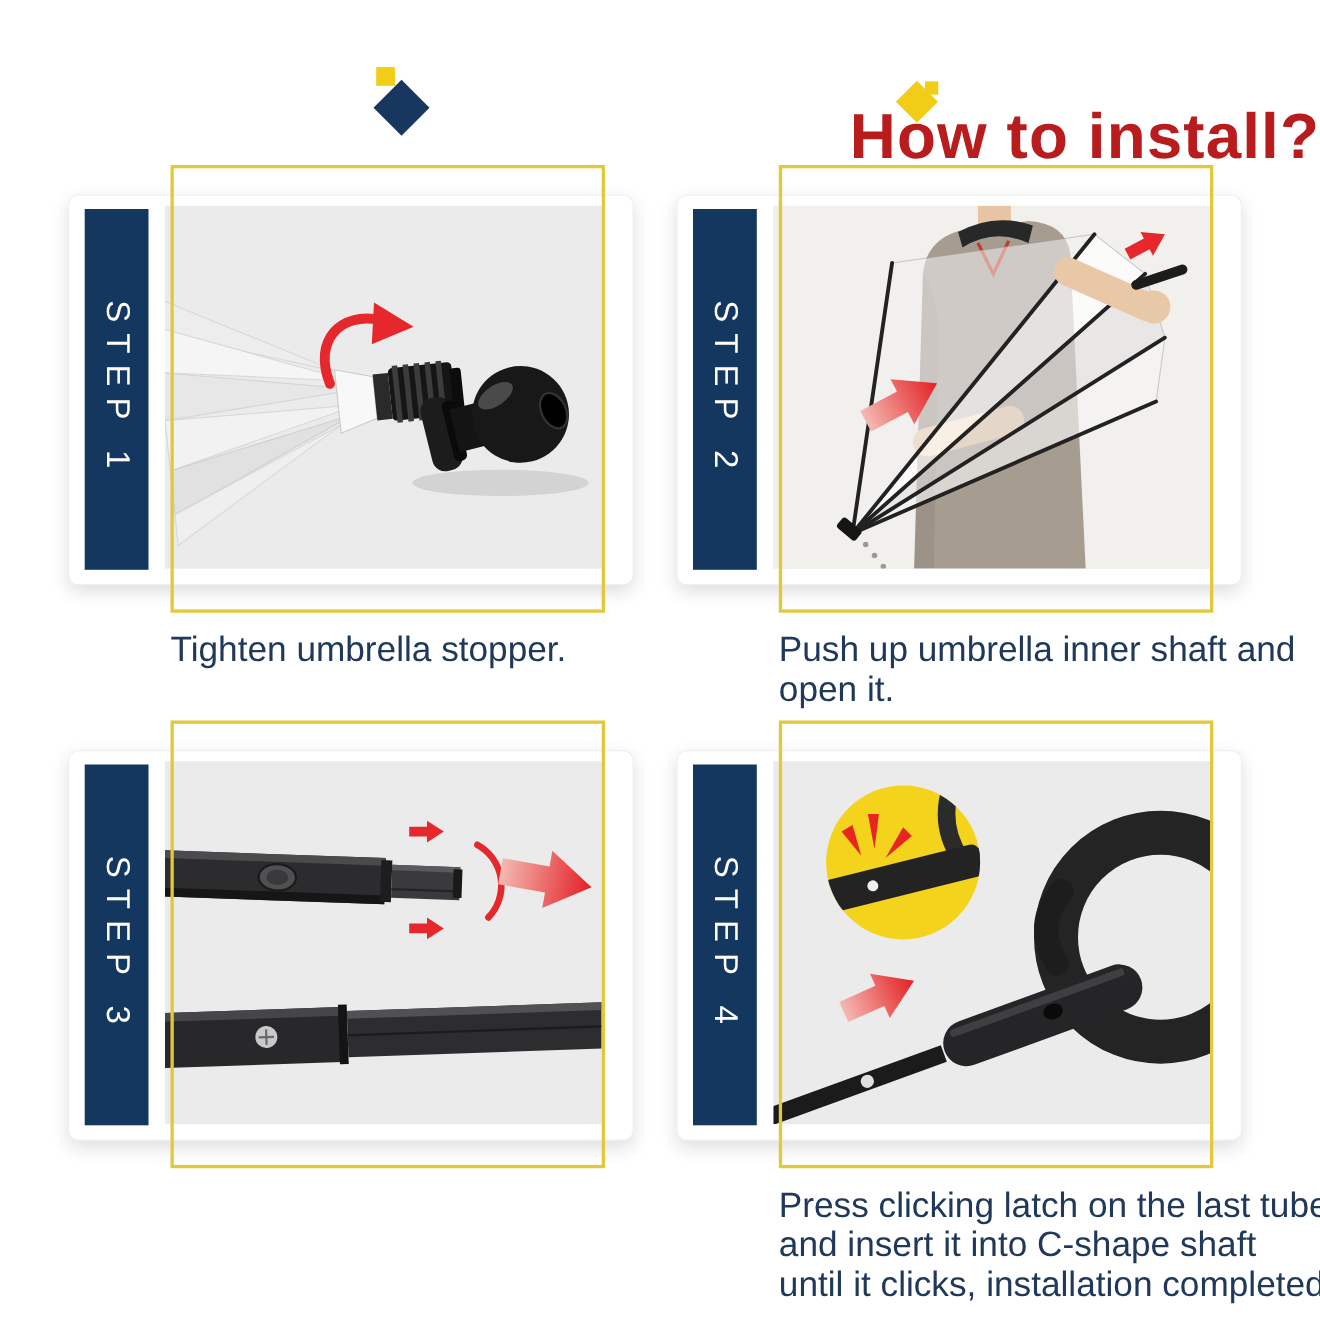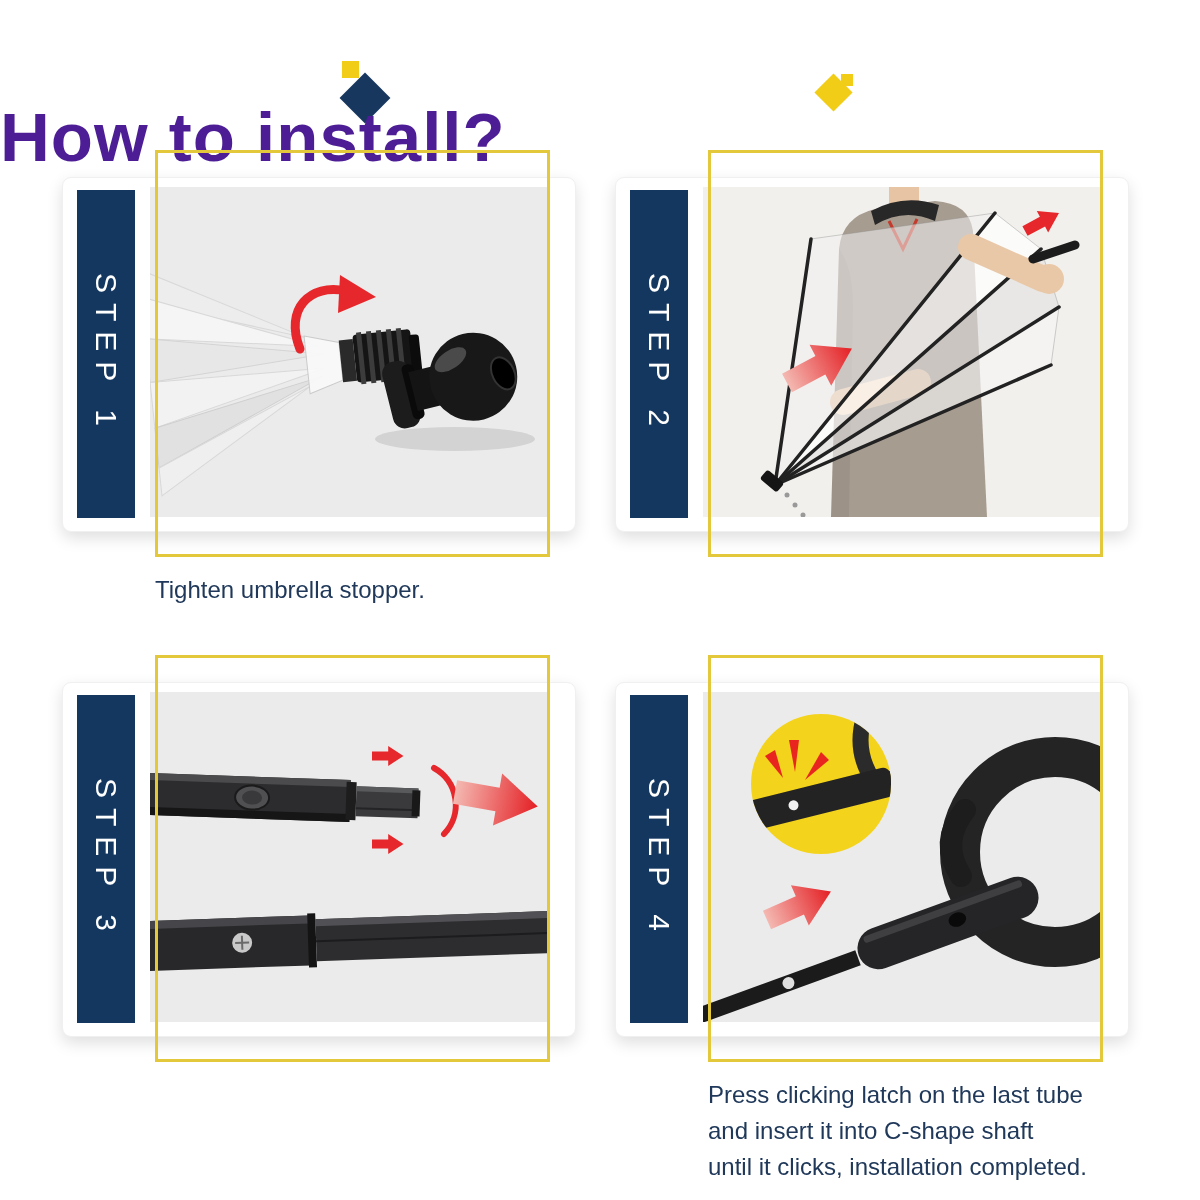--- a/index.html
+++ b/index.html
@@ -3,22 +3,22 @@
 <meta charset="utf-8">
 <style>
   html,body{margin:0;padding:0;}
   body{
     width:1200px;height:1200px;position:relative;overflow:hidden;
     background:#ffffff;
     font-family:"Liberation Sans", sans-serif;
   }
   
   .page-title{
-    position:absolute;left:0;right:0;top:52px;text-align:left;
-    font-size:69px;font-weight:bold;color:#4c1d95;letter-spacing:1px;
+    position:absolute;left:0;right:0;top:52px;text-align:right;
+    font-size:58px;font-weight:bold;color:#b91c1c;letter-spacing:1px;
   }
   .deco{position:absolute;}
   .deco-diamond-navy{left:347px;top:80px;width:36px;height:36px;background:#17375e;transform:rotate(45deg);}
   .deco-sq-left{left:342px;top:61px;width:17px;height:17px;background:#f2cd17;}
   .deco-diamond-yellow{left:820px;top:79px;width:27px;height:27px;background:#f2cd17;transform:rotate(45deg);}
   .deco-sq-right{left:841px;top:74px;width:12px;height:12px;background:#f2cd17;}
   
   .panel{position:absolute;width:520px;height:470px;}
   .p1{left:60px;top:148px;}
   .p2{left:613px;top:148px;}
@@ -41,21 +41,21 @@
     position:absolute;left:90px;top:39px;width:397px;height:330px;
     background:#ebebeb;overflow:hidden;
   }
   .photo svg{display:block;width:397px;height:330px;}
   .frame{
     position:absolute;left:95px;top:2px;width:395px;height:407px;
     border:3px solid #e3c83b;box-sizing:border-box;pointer-events:none;
   }
   .caption{
     position:absolute;left:95px;top:424px;width:480px;
-    font-size:24px;line-height:36px;color:#20395a;white-space:pre;
+    font-size:32px;line-height:36px;color:#20395a;white-space:pre;
   }
 </style>
 </head>
 <body>
 
 <div class="deco deco-sq-left"></div>
 <div class="deco deco-diamond-navy"></div>
 <h1 class="page-title">How to install?</h1>
 <div class="deco deco-sq-right"></div>
 <div class="deco deco-diamond-yellow"></div>
@@ -147,20 +147,22 @@
       <line x1="330" y1="72" x2="372" y2="58" stroke="#1c1c1c" stroke-width="9" stroke-linecap="round"></line>
       <g transform="translate(322,44) rotate(-28) scale(0.55)">
         <polygon points="0,-10 36,-10 36,-22 70,0 36,22 36,10 0,10" fill="#e6272b"></polygon>
       </g>
       <g transform="translate(84,196) rotate(-28) scale(1.05)">
         <polygon points="0,-10 36,-10 36,-22 70,0 36,22 36,10 0,10" fill="url(#redg2)"></polygon>
       </g>
     </svg>
   </div>
   <div class="frame"></div>
+  <div class="caption">Push up umbrella inner shaft and
+open it.</div>
 </div>
 
 <div class="panel p3">
   <div class="card"></div>
   <div class="stepbar">
     <span class="stepbar-text">STEP 3</span>
   </div>
   <div class="photo">
     <svg viewBox="0 0 397 330">
       <defs>

